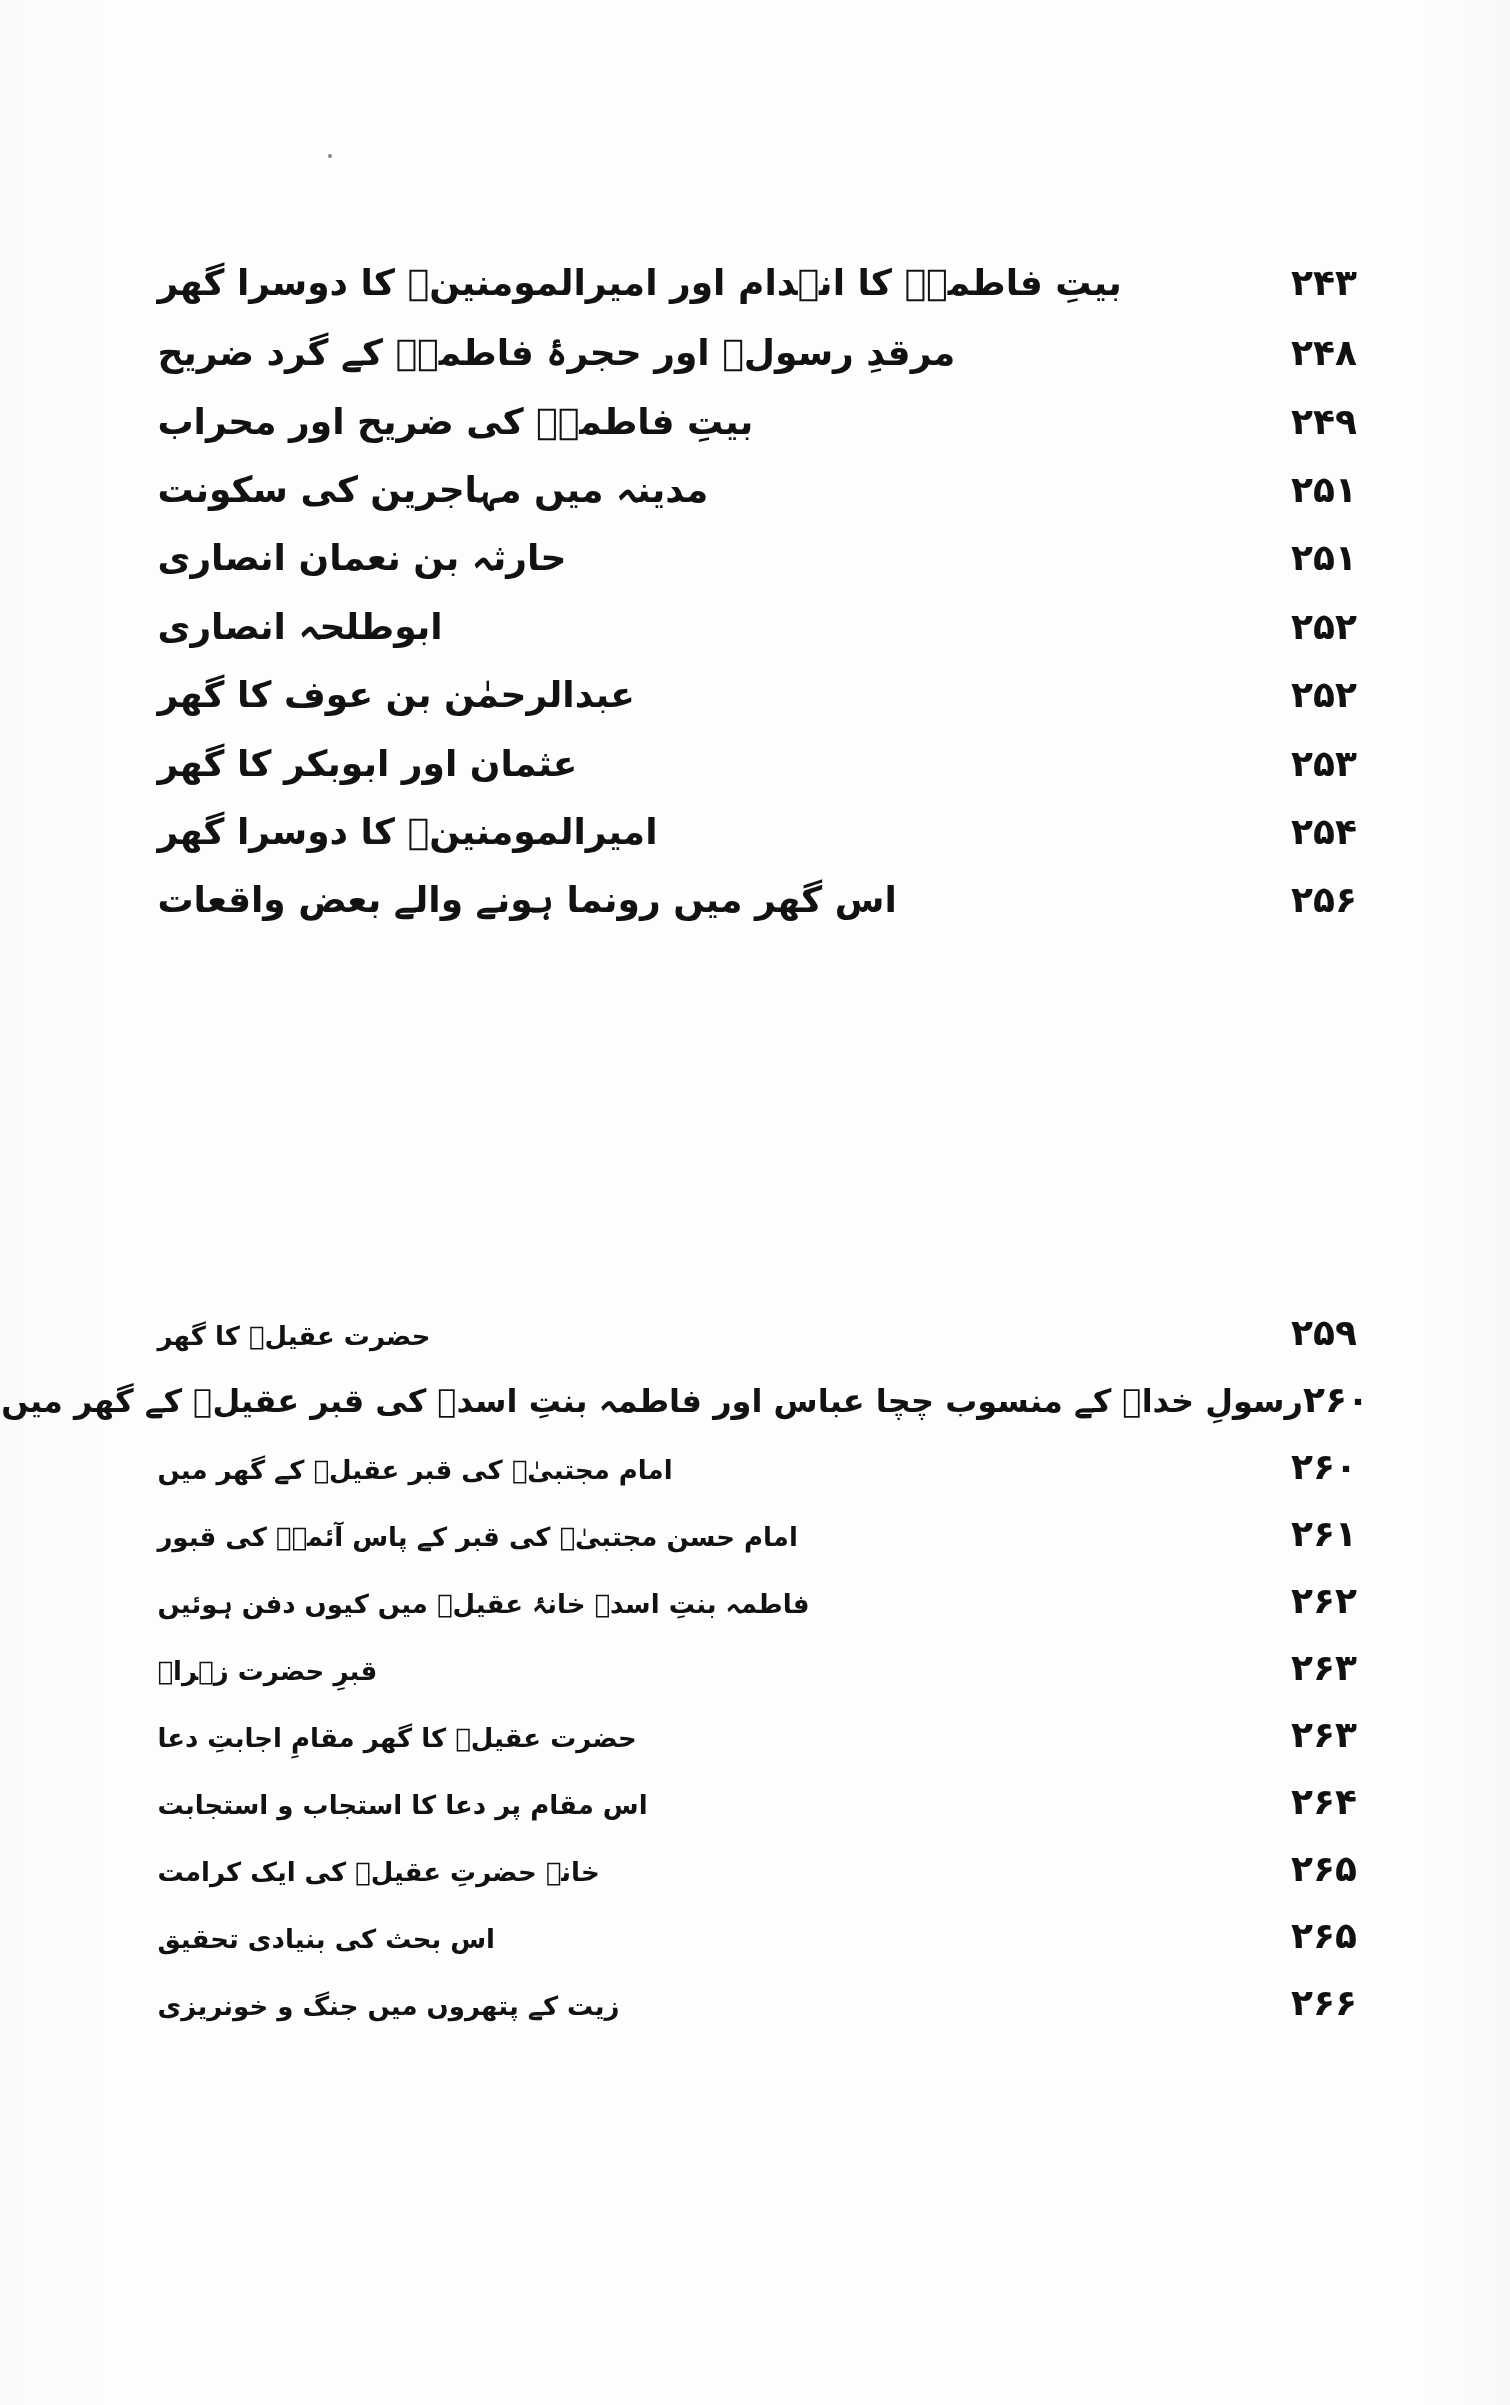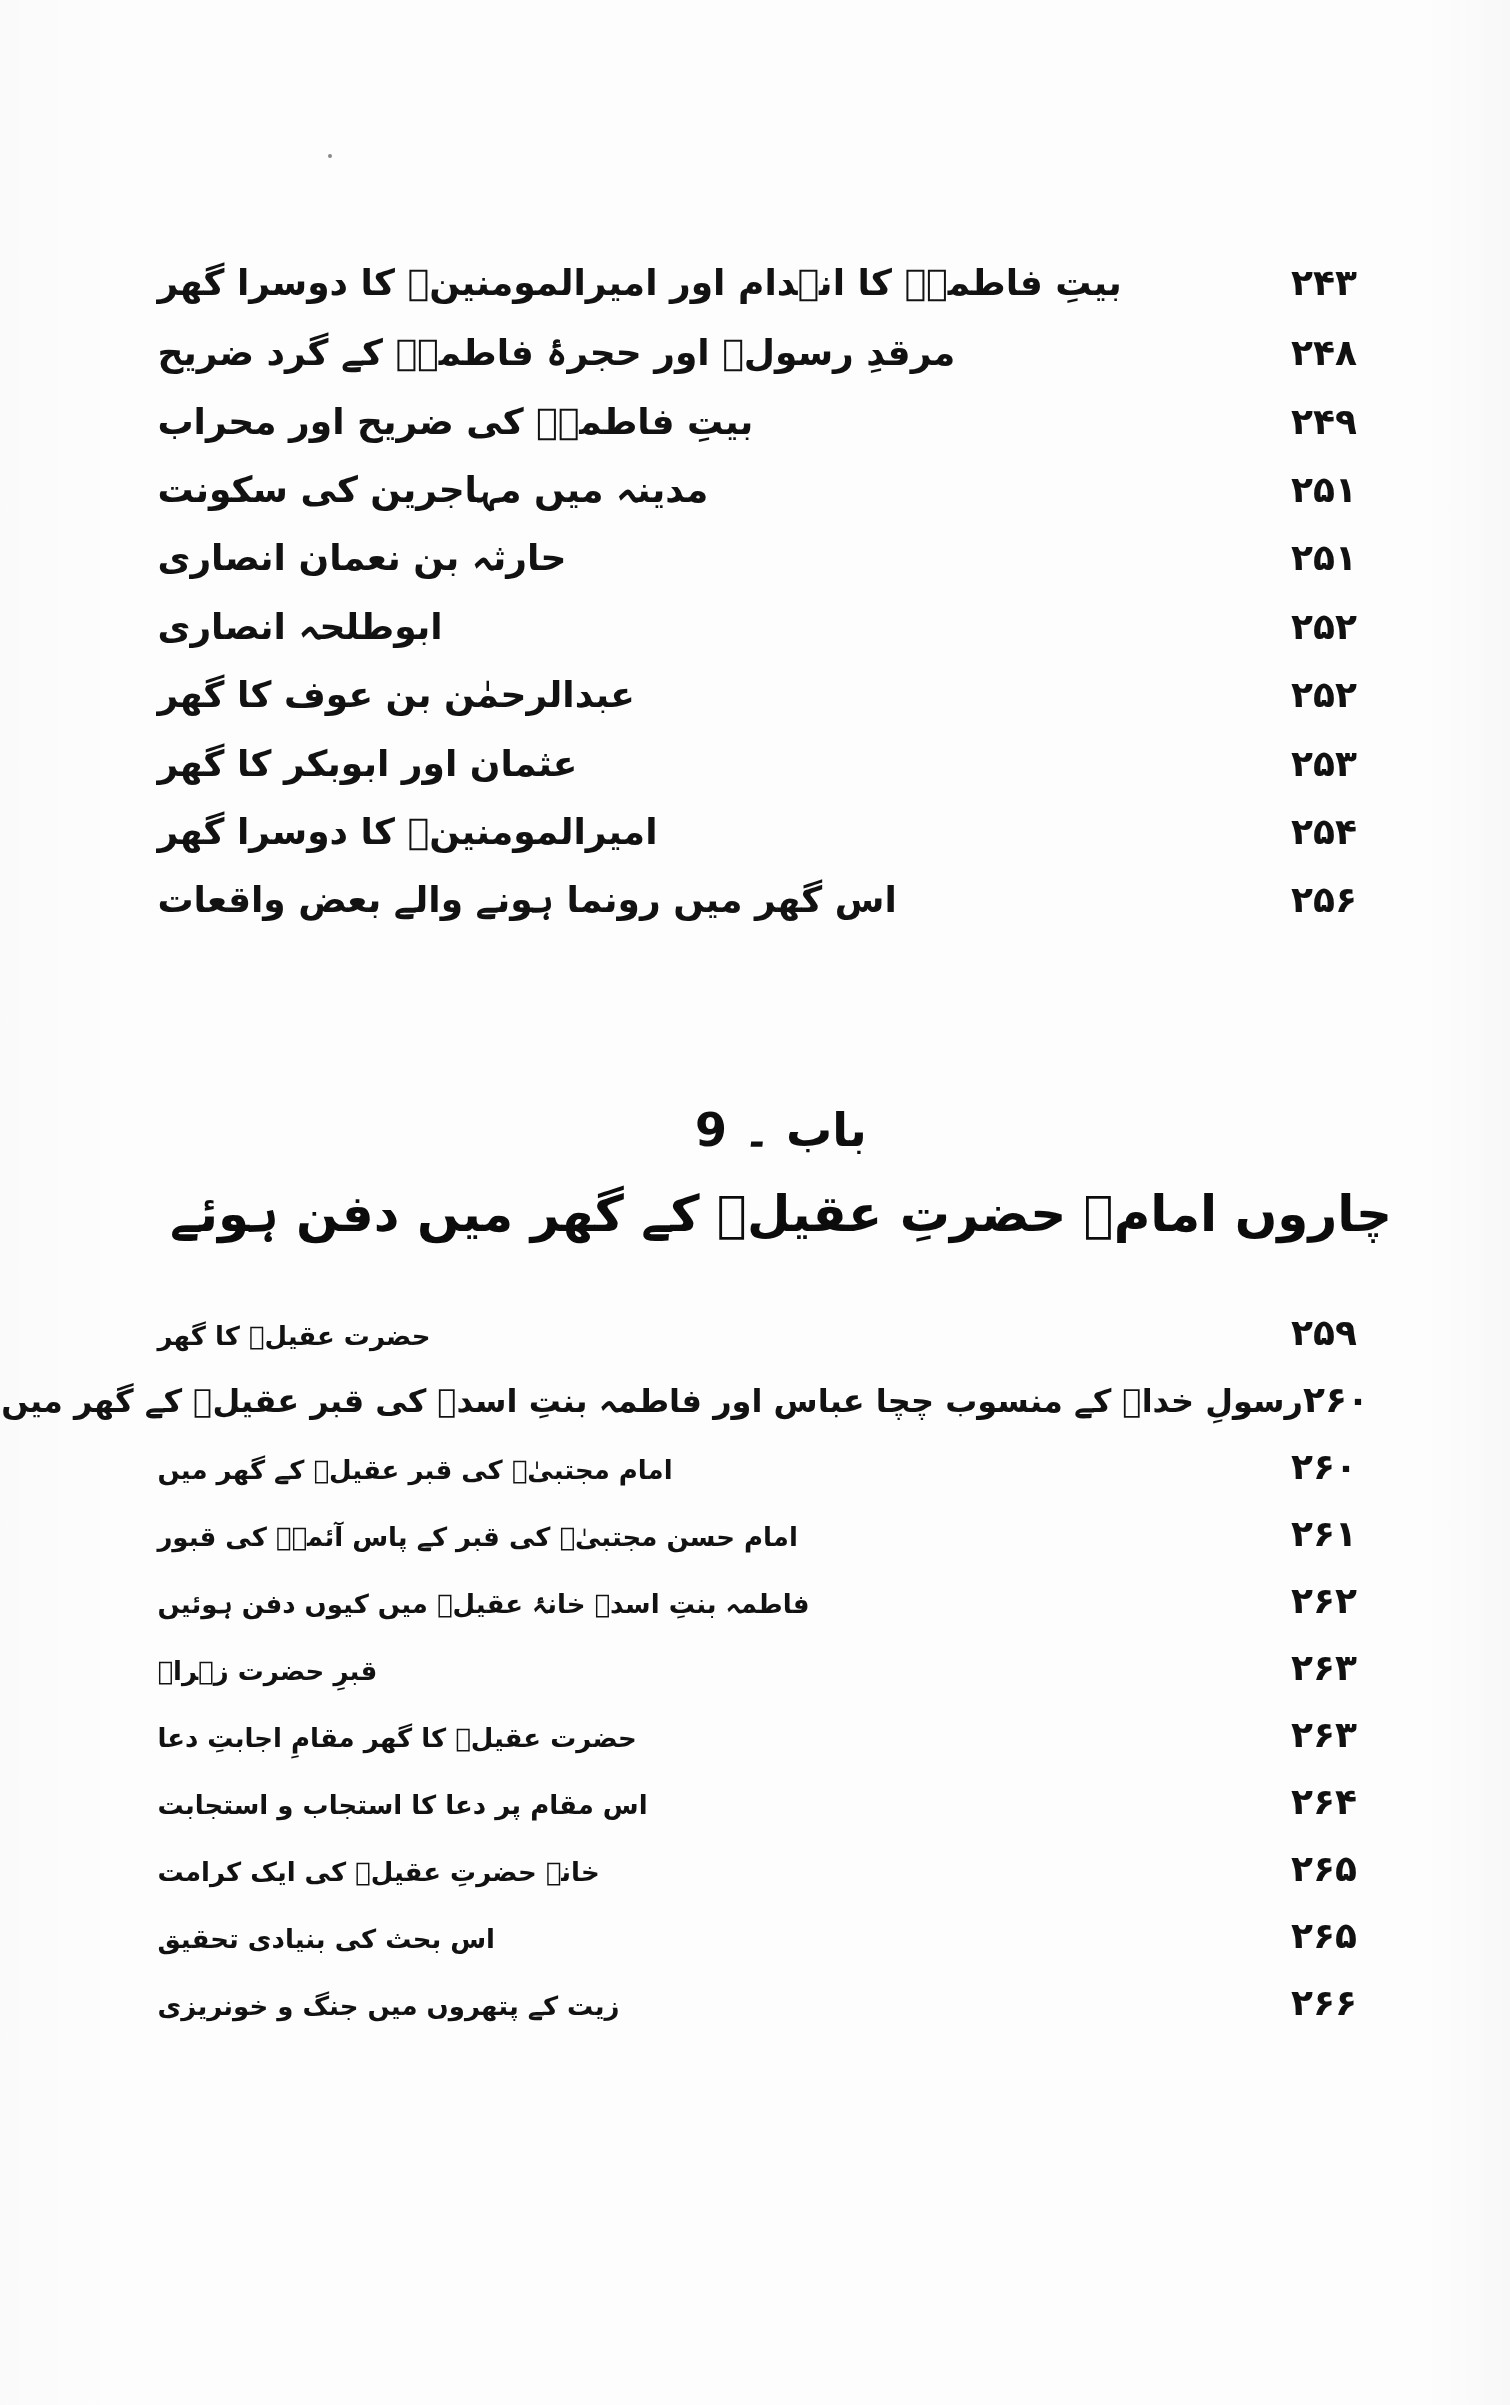--- a/index.html
+++ b/index.html
@@ -170,22 +170,20 @@
           <div class="row-title">امیرالمومنینؑ کا دوسرا گھر</div>
         </div>
         <div class="row">
           <div class="row-page">۲۵۶</div>
           <div class="row-title">اس گھر میں رونما ہونے والے بعض واقعات</div>
         </div>
       </div>
   </div>
 
   <div class="chapter">
-    <div class="chapter-label">باب ۔ 9</div>
-    <div class="chapter-title">چاروں امامؑ حضرتِ عقیلؑ کے گھر میں دفن ہوئے</div>
   </div>
 
   <div id="block-b-wrap">
     <div id="block-b">
         <div class="row">
           <div class="row-page">۲۵۹</div>
           <div class="row-title">حضرت عقیلؑ کا گھر</div>
         </div>
         <div class="row long">
           <div class="row-page">۲۶۰</div>

